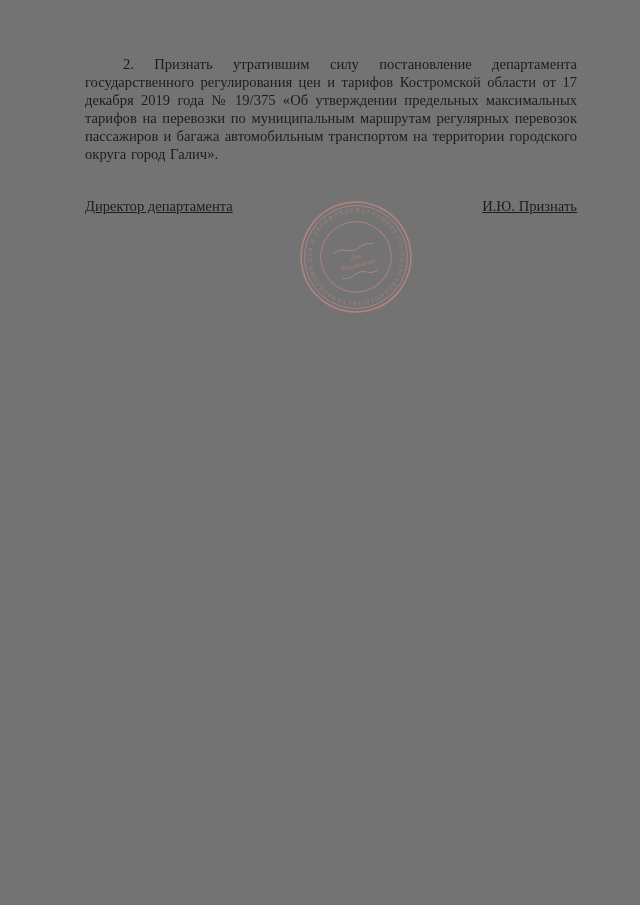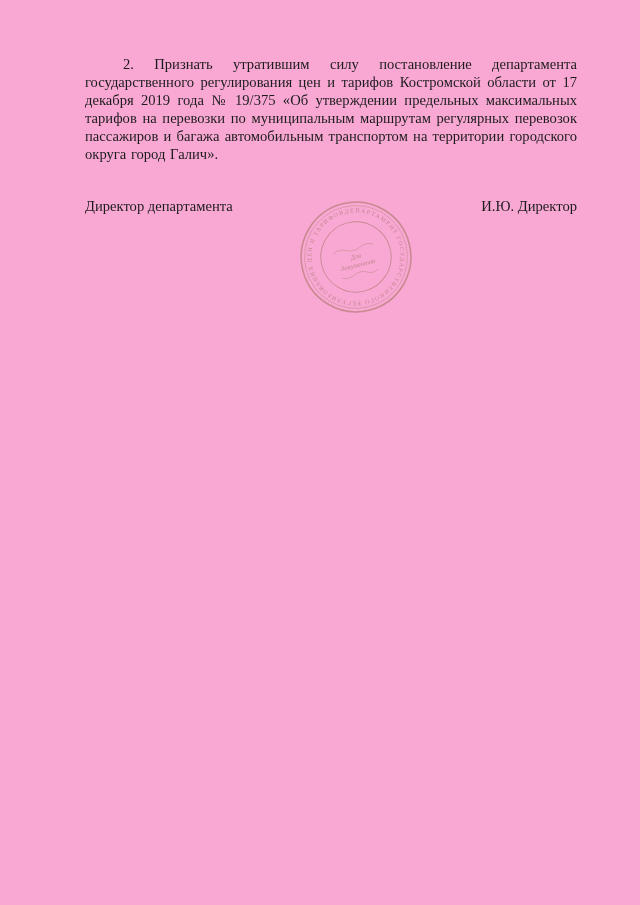--- a/index.html
+++ b/index.html
@@ -4,21 +4,21 @@
 <style>
   html, body {
     margin: 0;
     padding: 0;
     background: #ffffff;
   }
   .sheet {
     position: relative;
     width: 640px;
     height: 905px;
-    background: #f9a8d4;
+    background: #737373;
     overflow: hidden;
     font-family: "Liberation Serif", "DejaVu Serif", serif;
     color: #1c1c1c;
   }
   .content {
     position: absolute;
     left: 85px;
     top: 55px;
     width: 492px;
   }
@@ -29,20 +29,21 @@
     text-align: justify;
     text-indent: 38px;
     word-spacing: 1px;
   }
   .sig-row {
     margin-top: 34px;
     display: flex;
     justify-content: space-between;
     font-size: 14.6px;
     line-height: 18px;
+    text-decoration: underline;
   }
   .seal {
     position: absolute;
     left: 296px;
     top: 197px;
     width: 120px;
     height: 120px;
     transform: rotate(-14deg);
     opacity: 0.85;
   }
@@ -64,21 +65,21 @@
 </head>
 <body>
 
 <div class="sheet">
 
   <div class="content">
     <p class="para">2. Признать утратившим силу постановление департамента государственного регулирования цен и тарифов Костромской области от 17 декабря 2019 года № 19/375 «Об утверждении предельных максимальных тарифов на перевозки по муниципальным маршрутам регулярных перевозок пассажиров и багажа автомобильным транспортом на территории городского округа город Галич».</p>
 
     <div class="sig-row">
       <span>Директор департамента</span>
-      <span>И.Ю. Директор</span>
+      <span>И.Ю. Признать</span>
     </div>
   </div>
 
   <svg class="seal" viewBox="0 0 140 140" aria-hidden="true">
     <defs>
       <path id="ringPath" d="M 70 18 A 52 52 0 1 1 69.9 18" fill="none"></path>
     </defs>
     <circle cx="70" cy="70" r="64" stroke="#c08484" stroke-width="1.8"></circle>
     <circle cx="70" cy="70" r="60" stroke="#c79090" stroke-width="0.8"></circle>
     <circle cx="70" cy="70" r="41" stroke="#c08484" stroke-width="1.1"></circle>

